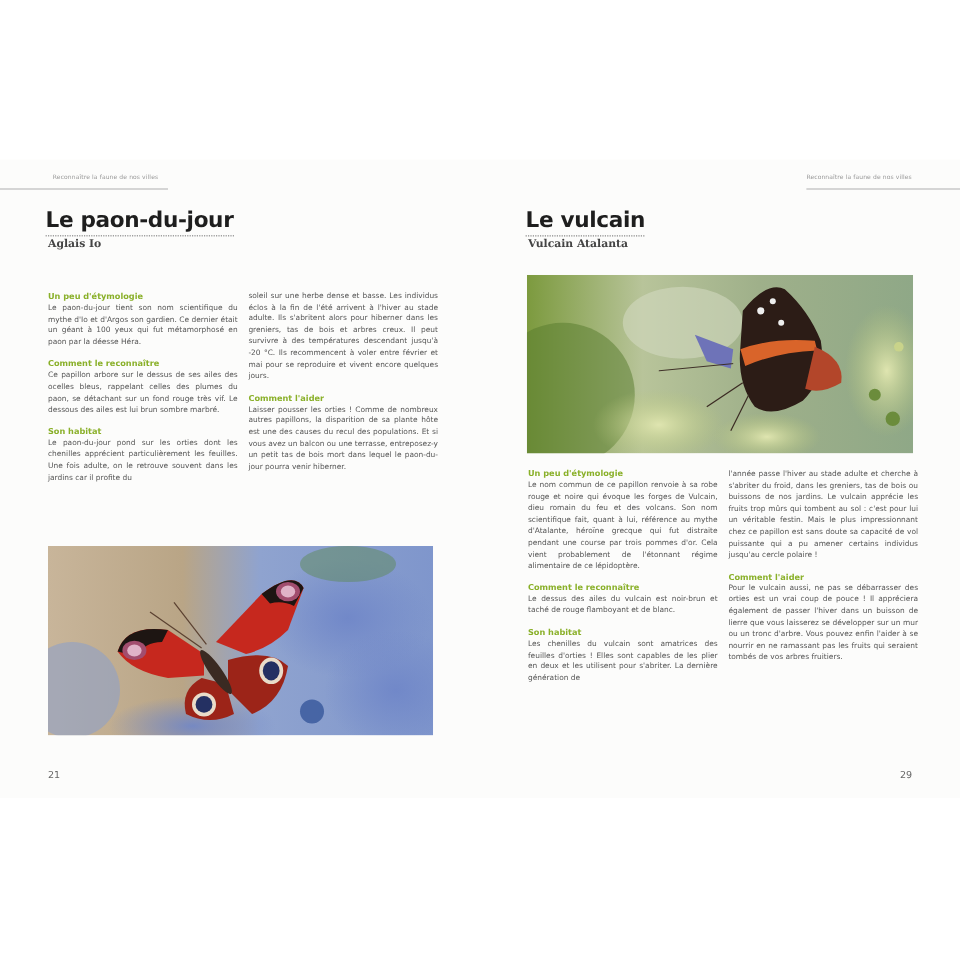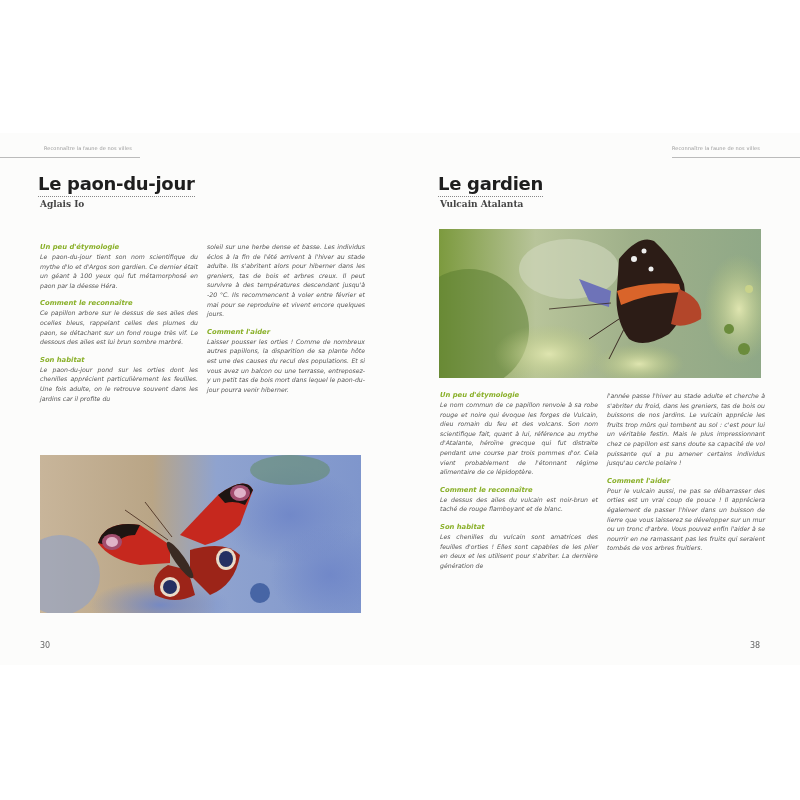--- a/index.html
+++ b/index.html
@@ -34,21 +34,21 @@
     .page.right .title { left: 38px; }
     .latin {
       position: absolute; top: 66px; font-family: "DejaVu Serif", serif;
       font-weight: bold; font-size: 9px; color: #444;
     }
     .page.left .latin { left: 40px; }
     .page.right .latin { left: 40px; }
 
     .col {
       position: absolute; width: 158px; font-size: 6.2px; line-height: 9.6px;
-      color: #555; text-align: justify; font-style: italic;
+      color: #555; text-align: justify;
     }
     .col h4 {
       font-size: 6.8px; color: #8ab02a; font-weight: bold; line-height: 10px;
       margin-top: 0;
     }
     .col p { margin-bottom: 8px; }
     .col p.cont { margin-bottom: 0; }
 
     .photo {
       position: absolute; overflow: hidden;
@@ -128,28 +128,28 @@
           <path d="M128 110 Q110 120 115 140 Q135 150 155 140 L148 115 Z" fill="#9c2418"></path>
           <ellipse cx="130" cy="132" rx="10" ry="10" fill="#e9dcc9"></ellipse>
           <ellipse cx="130" cy="132" rx="7" ry="7" fill="#243062"></ellipse>
 
           <ellipse cx="140" cy="105" rx="5" ry="22" fill="#3a2a22" transform="rotate(-35 140 105)"></ellipse>
         </g>
         <circle cx="220" cy="138" r="10" fill="#3b5a9e" opacity="0.85"></circle>
       </svg>
     </div>
 
-    <div class="page-num">30</div>
+    <div class="page-num">21</div>
   </div>
 
   <div class="page right">
     <div class="running-head">Reconnaître la faune de nos villes</div>
     <div class="head-rule"></div>
 
-    <div class="title">Le gardien</div>
+    <div class="title">Le vulcain</div>
     <div class="latin">Vulcain Atalanta</div>
 
     <div class="photo" style="left:39px; top:96px; width:322px; height:149px;">
       <svg width="322" height="149" viewBox="0 0 322 149">
         <defs>
           <linearGradient id="bgR" x1="0" y1="0" x2="1" y2="0">
             <stop offset="0" stop-color="#7c9a3e"></stop>
             <stop offset="0.3" stop-color="#b8c49a"></stop>
             <stop offset="0.6" stop-color="#9fb08a"></stop>
             <stop offset="1" stop-color="#8fa887"></stop>
@@ -192,15 +192,15 @@
       <h4>Son habitat</h4>
       <p class="cont">Les chenilles du vulcain sont amatrices des feuilles d'orties ! Elles sont capables de les plier en deux et les utilisent pour s'abriter. La dernière génération de</p>
     </div>
 
     <div class="col" style="left:207px; top:258px;">
       <p>l'année passe l'hiver au stade adulte et cherche à s'abriter du froid, dans les greniers, tas de bois ou buissons de nos jardins. Le vulcain apprécie les fruits trop mûrs qui tombent au sol : c'est pour lui un véritable festin. Mais le plus impressionnant chez ce papillon est sans doute sa capacité de vol puissante qui a pu amener certains individus jusqu'au cercle polaire !</p>
       <h4>Comment l'aider</h4>
       <p class="cont">Pour le vulcain aussi, ne pas se débarrasser des orties est un vrai coup de pouce ! Il appréciera également de passer l'hiver dans un buisson de lierre que vous laisserez se développer sur un mur ou un tronc d'arbre. Vous pouvez enfin l'aider à se nourrir en ne ramassant pas les fruits qui seraient tombés de vos arbres fruitiers.</p>
     </div>
 
-    <div class="page-num">38</div>
+    <div class="page-num">29</div>
   </div>
 </div>
 
 </body></html>

